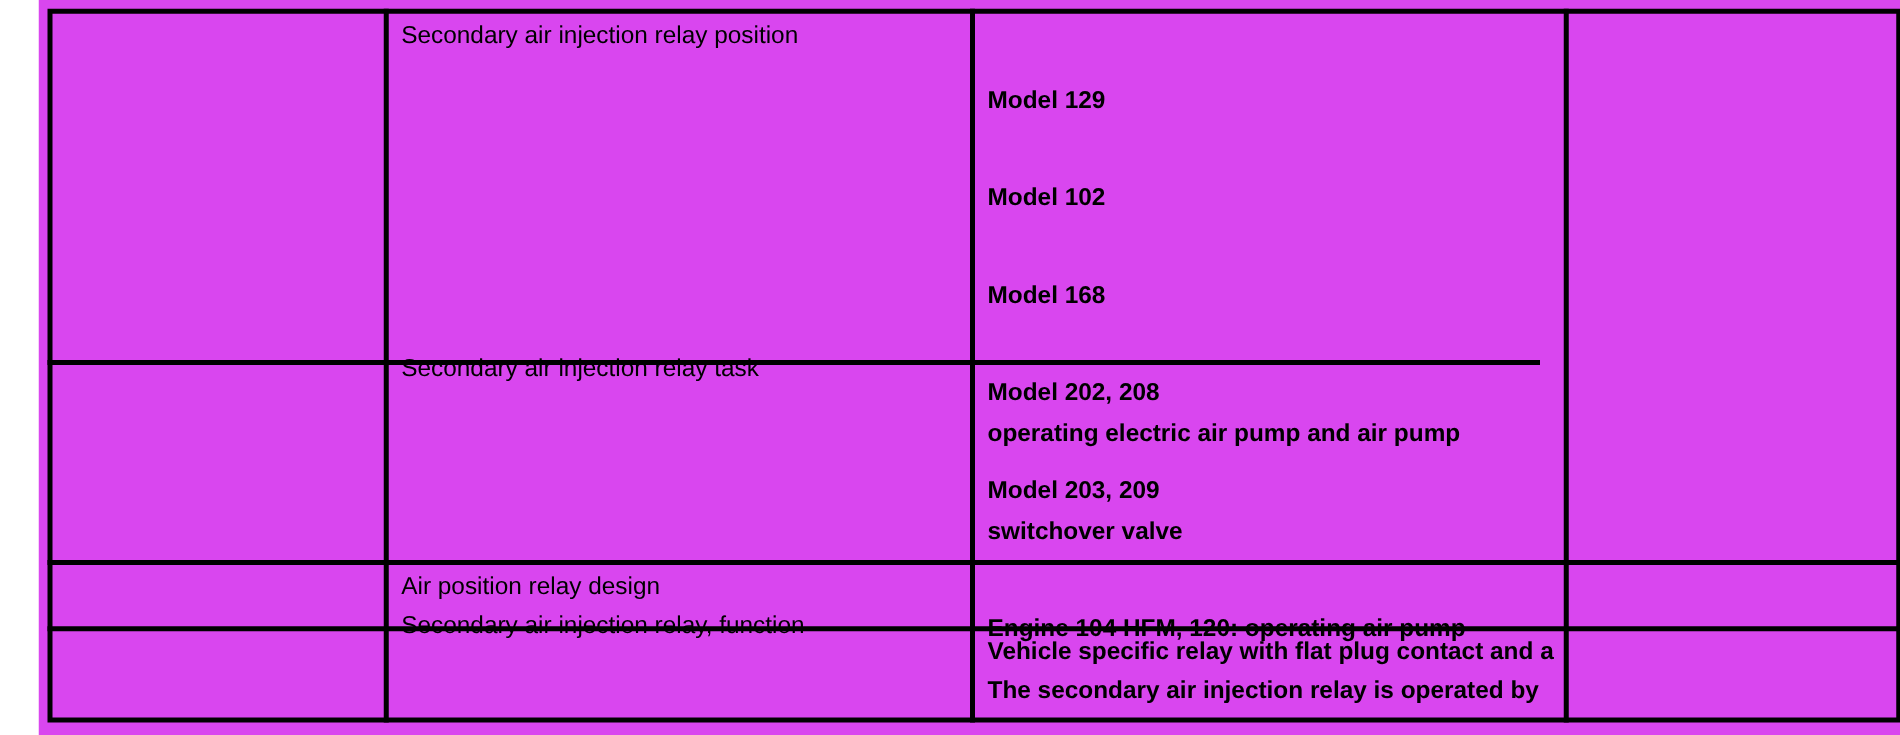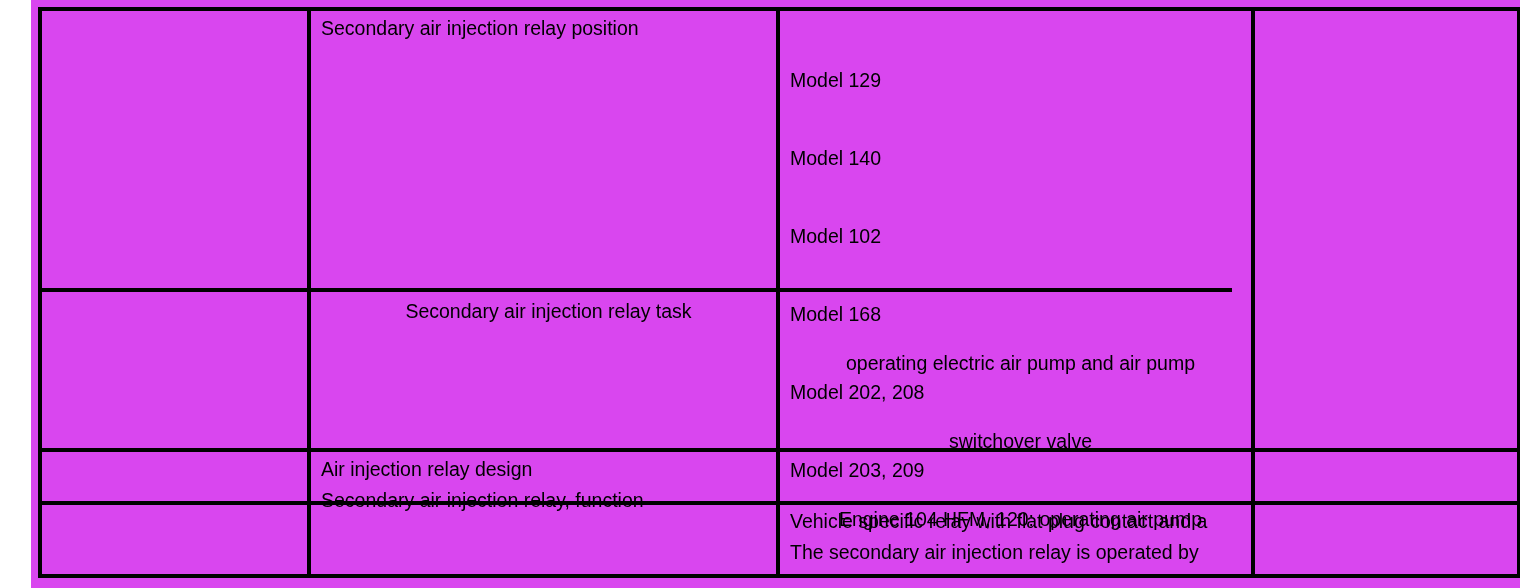--- a/index.html
+++ b/index.html
@@ -67,25 +67,25 @@
     box-sizing: border-box;
     font-size: 19.5px;
     line-height: 26px;
     color: #000000;
     white-space: pre;
     overflow: visible;
   }
 
   .col1 { left: 0px;    width: 265px; }
   .col2 { left: 273px;  width: 461px; }
-  .col3 { left: 742px;  width: 467px; }
+  .col3 { left: 742px;  width: 467px; font-weight: bold; }
   .col4 { left: 1217px; width: 262px; }
 
   .row1 { top: 0px;   height: 277px; }
-  .row2 { top: 283px; height: 156px; text-align: center; }
+  .row2 { top: 267px; height: 156px; }
   .row3 { top: 441px; height: 49px;  }
   .row4 { top: 472px; height: 73px;  }
 
   .cell .pad {
     padding: 4px 0 0 6px;
   }
 
   .line { display: block; white-space: pre; }
   .line.indent { padding-left: 17px; }
 </style>
@@ -103,21 +103,20 @@
     <div class="hrule r1"></div>
     <div class="hrule r2"></div>
     <div class="hrule r3"></div>
 
     <div class="cell col1 row1"><div class="pad"><span></span></div></div>
 
     <div class="cell col2 row1"><div class="pad"><span class="line">Secondary air injection relay position</span></div></div>
 
     <div class="cell col3 row1"><div class="pad">
       <span class="line">Model 129</span>
-      <span class="line">Model 140</span>
       <span class="line">Model 102</span>
       <span class="line">Model 168</span>
       <span class="line">Model 202, 208</span>
       <span class="line">Model 203, 209</span>
       
       
       
       
     </div></div>
 
@@ -132,21 +131,21 @@
       <span class="line">switchover valve</span>
       <span class="line">Engine 104 HFM, 120: operating air pump</span>
       
       
     </div></div>
 
     <div class="cell col4 row2"><div class="pad"><span></span></div></div>
 
     <div class="cell col1 row3"><div class="pad"><span></span></div></div>
 
-    <div class="cell col2 row3"><div class="pad"><span class="line">Air injection relay design</span></div></div>
+    <div class="cell col2 row3"><div class="pad"><span class="line">Air position relay design</span></div></div>
 
     <div class="cell col3 row3"><div class="pad">
       <span class="line">Vehicle specific relay with flat plug contact and a</span>
       <span class="line indent">N.O. contact.</span>
     </div></div>
 
     <div class="cell col4 row3"><div class="pad"><span></span></div></div>
 
     <div class="cell col1 row4"><div class="pad"><span></span></div></div>
 

